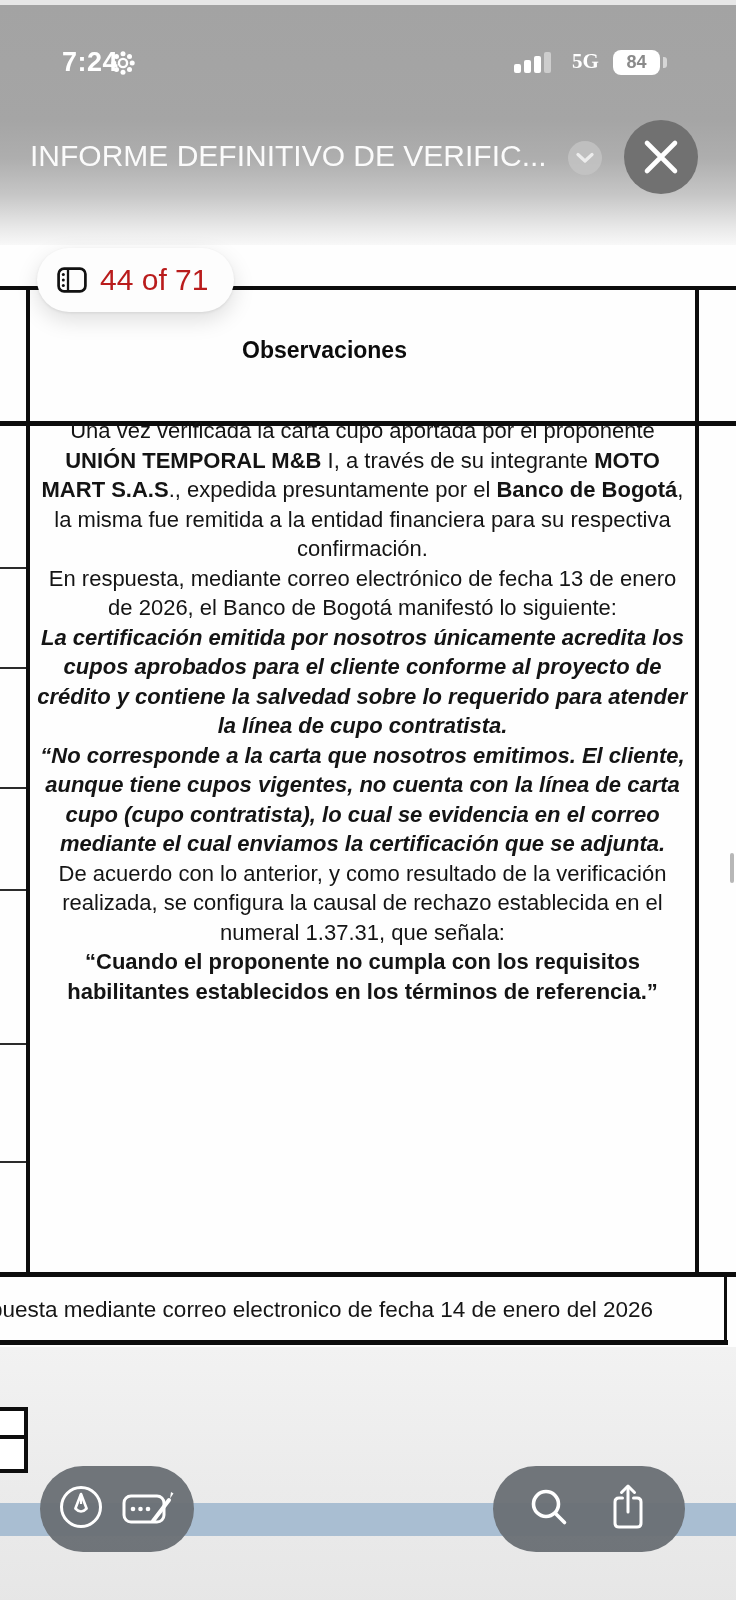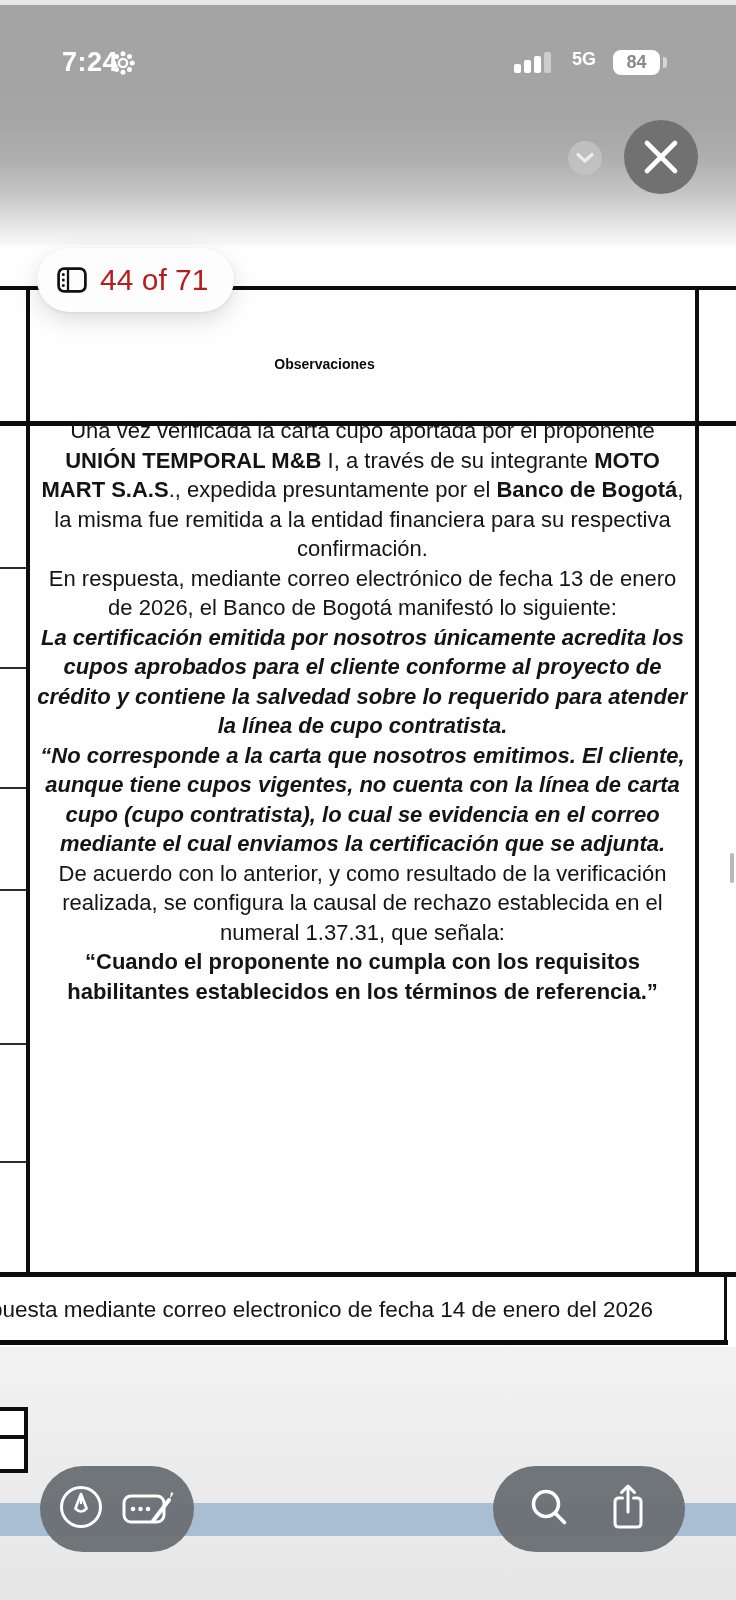--- a/index.html
+++ b/index.html
@@ -15,43 +15,43 @@
     background:linear-gradient(180deg,#a3a3a3 0%,#a5a5a5 48%,#aeaeae 64%,#c6c6c6 79%,#e9e9e9 93%,#f8f8f8 100%);
   }
   .time { position:absolute; left:62px; top:42px; font-size:27px; font-weight:700; color:#fff; letter-spacing:.5px; }
   .gear { position:absolute; left:110px; top:45px; }
   .sigbars { position:absolute; left:514px; top:46px; width:46px; height:22px; }
   .sigbars i { position:absolute; bottom:0; width:6.5px; border-radius:2px; background:#fff; display:block; }
   .sigbars i:nth-child(1){ left:0; height:9px; }
   .sigbars i:nth-child(2){ left:10px; height:13px; }
   .sigbars i:nth-child(3){ left:20px; height:17px; }
   .sigbars i:nth-child(4){ left:30px; height:21px; background:rgba(255,255,255,.45); }
-  .net5g { position:absolute; left:572px; top:44px; font-size:18px; font-weight:700; color:#fff; }
+  .net5g { position:absolute; left:572px; top:44px; font-size:21px; font-weight:700; color:#fff;font-family:Liberation Serif, serif; }
   .batt { position:absolute; left:613px; top:45px; width:47px; height:25px; border-radius:8px; background:#fff;
           display:flex; align-items:center; justify-content:center; font-size:18px; font-weight:700; color:#8a8a8a; }
   .batt-nub { position:absolute; left:663px; top:52px; width:4px; height:11px; border-radius:0 3px 3px 0; background:rgba(255,255,255,.55); }
   .doc-title { position:absolute; left:30px; top:134px; width:530px; font-size:30px; color:#fbfbfb; white-space:nowrap; overflow:hidden; }
   .chev-btn { position:absolute; left:568px; top:136px; width:34px; height:34px; border-radius:50%;
               background:rgba(197,197,197,.75); display:flex; align-items:center; justify-content:center; }
   .close-btn { position:absolute; left:624px; top:115px; width:74px; height:74px; border-radius:50%;
                background:#717171; display:flex; align-items:center; justify-content:center; }
   
   .page { position:absolute; left:0; top:238px; width:736px; height:1104px; background:#fefefe; }
   .pill {
     position:absolute; left:37px; top:243px; height:64px; padding:0 26px 0 20px; border-radius:32px;
     background:#fdfdfd; box-shadow:0 8px 22px rgba(0,0,0,.13), 0 1px 3px rgba(0,0,0,.08);
     display:flex; align-items:center; gap:13px; z-index:5;
   }
   .pill span { font-size:30px; font-weight:500; color:#b91c1c; }
   .bl { position:absolute; background:#0d0d0d; }
   .tick { position:absolute; left:0; width:26px; height:2px; background:#2c2c2c; }
   .obs-head {
-    position:absolute; left:30px; top:294px; width:589px; height:130px;
+    position:absolute; left:30px; top:280px; width:589px; height:130px;
     display:flex; align-items:center; justify-content:center;
-    font-size:14px; font-weight:700; color:#0c0c0c;
+    font-size:23px; font-weight:700; color:#0c0c0c;
   }
   .obs-body {
     position:absolute; left:37px; top:400px; width:651px; height:842px; overflow:hidden;
     font-size:22px; line-height:29.5px; color:#141414; text-align:center; padding-top:11px;
   }
   .obs-body p { margin:0; }
   .obs-body .b { font-weight:700; }
   .obs-body .i { font-style:italic; }
   .foot-row-text { position:absolute; left:-10px; top:1292px; font-size:22.5px; color:#161616; white-space:nowrap; }
   .mini-box { position:absolute; left:-14px; top:1402px; width:42px; height:66px; border:4px solid #0d0d0d; background:#fff; }
@@ -95,20 +95,21 @@
     <div class="sigbars">
         <i></i>
         <i></i>
         <i></i>
         <i></i>
       </div>
     <div class="net5g">5G</div>
     <div class="batt">84</div>
     <div class="batt-nub"></div>
 
+    <div class="doc-title">INFORME DEFINITIVO DE VERIFIC...</div>
     <div class="chev-btn">
       <svg width="18" height="12" viewBox="0 0 18 12">
         <path d="M2 2.5 L9 9 L16 2.5" fill="none" stroke="#ececec" stroke-width="3.2" stroke-linecap="round" stroke-linejoin="round"></path>
       </svg>
     </div>
     <div class="close-btn">
       <svg width="38" height="38" viewBox="0 0 38 38">
         <path d="M5 5 L33 33 M33 5 L5 33" stroke="#fff" stroke-width="4.6" stroke-linecap="round"></path>
       </svg>
     </div>

